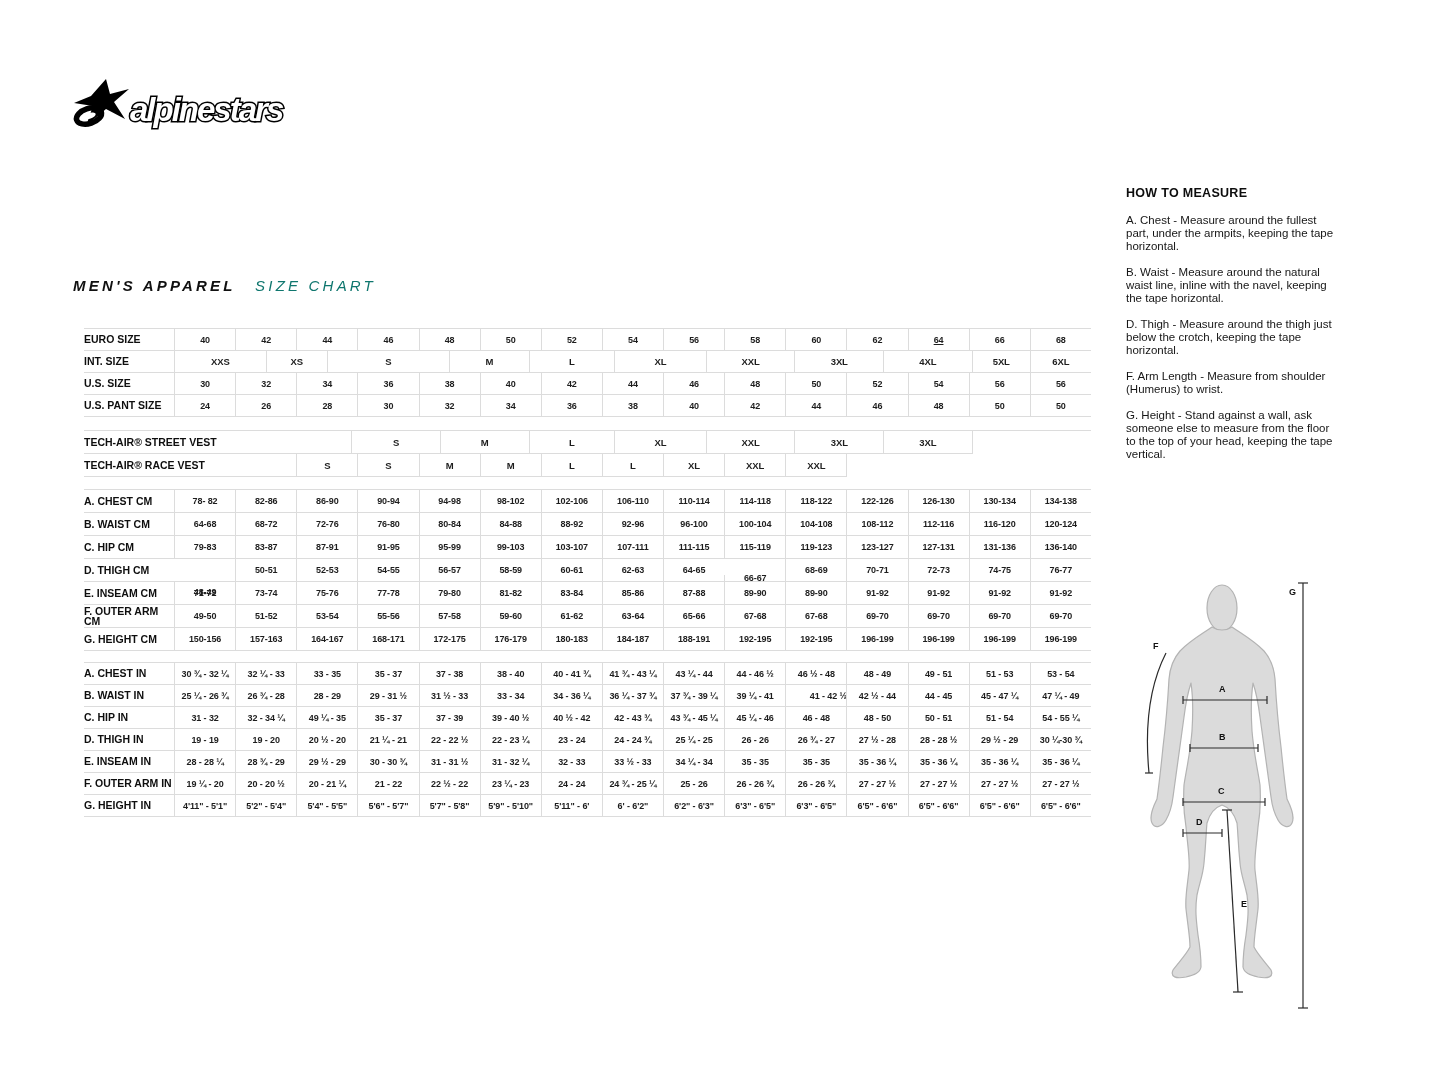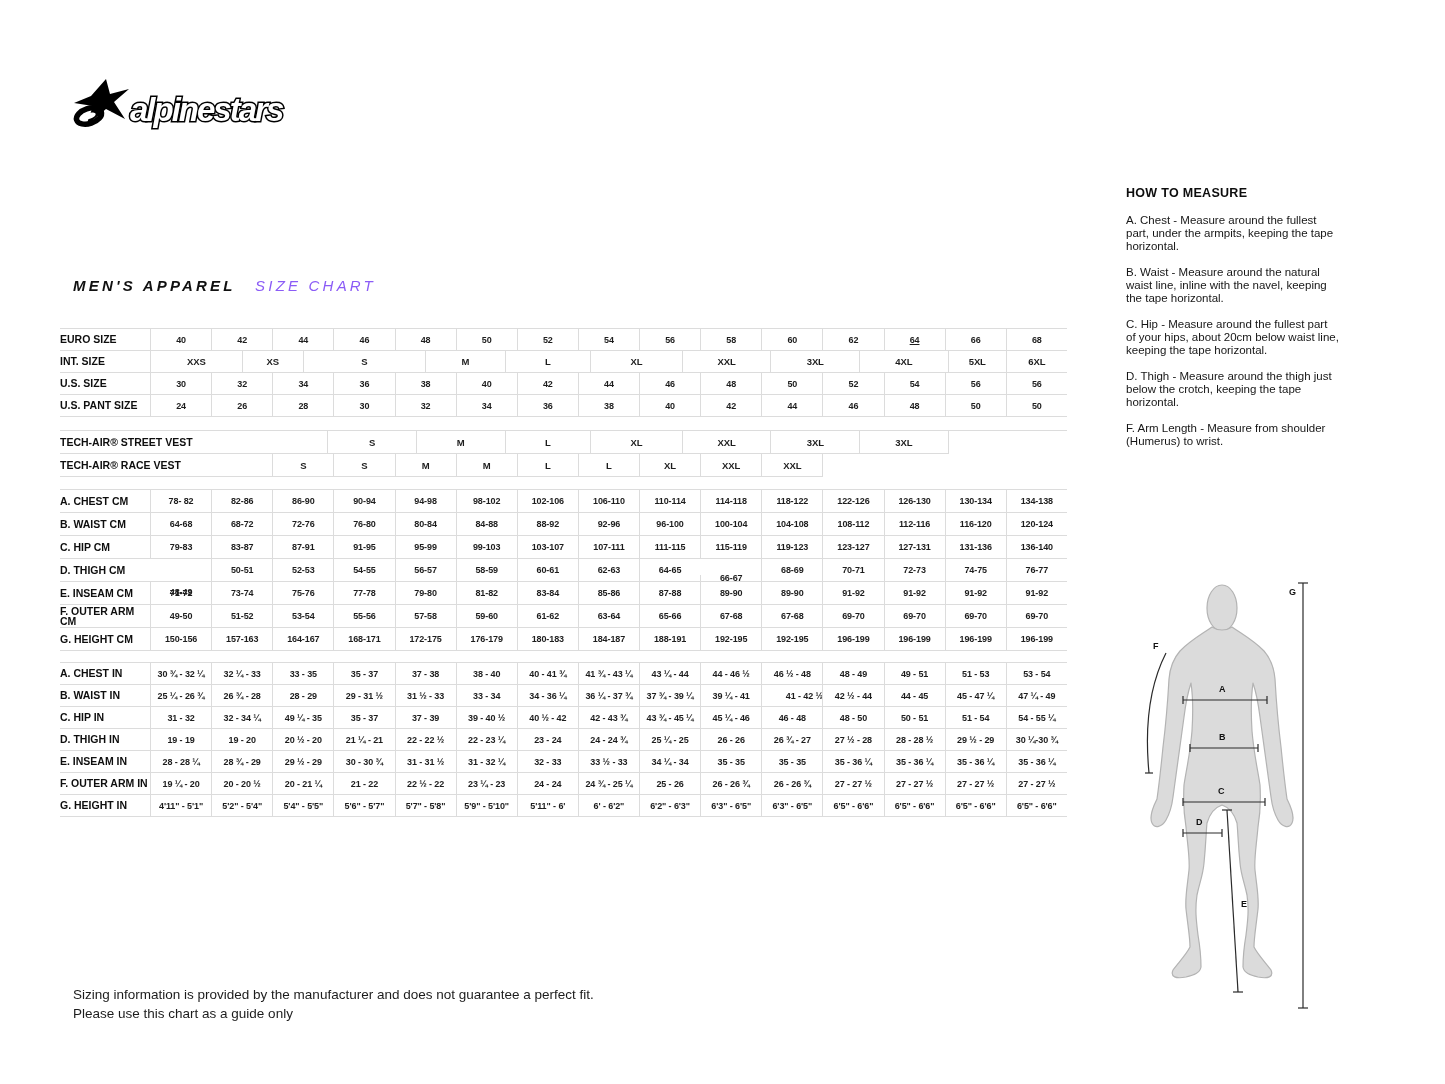--- a/index.html
+++ b/index.html
@@ -3,23 +3,23 @@
 <meta charset="utf-8">
 <style>
   html,body{margin:0;padding:0;background:#fff;}
   .page{position:relative;width:1445px;height:1084px;background:#ffffff;overflow:hidden;
         font-family:"Liberation Sans",sans-serif;color:#111;}
   
   .logo{position:absolute;left:72px;top:78px;}
   
   .title{position:absolute;left:73px;top:277px;font-style:italic;font-size:15px;letter-spacing:3.2px;white-space:nowrap;}
   .t-main{font-weight:800;color:#111;}
-  .t-sub{font-weight:400;color:#8b5cf6;margin-left:12px;}
+  .t-sub{font-weight:400;color:#0f766e;margin-left:12px;}
   
-  .table{position:absolute;left:60px;top:328px;width:1007px;}
+  .table{position:absolute;left:84px;top:328px;width:1007px;}
   .tgroup{border-top:1px solid #dcdcdc;}
   #g-vests{margin-top:13px;}
   #g-cm{margin-top:12px;}
   #g-in{margin-top:11px;}
   .row{display:flex;align-items:stretch;height:22px;box-sizing:border-box;border-bottom:1px solid #dcdcdc;}
   .h23{height:23px;}
   .row.partial{border-bottom:none;}
   .rlabel{width:90px;flex:none;display:flex;align-items:center;
           font-weight:bold;font-size:10.5px;line-height:10.5px;letter-spacing:0;color:#0e0e0e;}
   .partial .rlabel{white-space:nowrap;overflow:visible;border-bottom:1px solid #dcdcdc;z-index:2;}
@@ -454,23 +454,23 @@
             <div class="cell" style="width: 6.66667%;">6'5" - 6'6"</div>
           </div>
         </div>
       </div>
   </div>
 
   <div class="panel">
     <h3>HOW TO MEASURE</h3>
     <p>A. Chest - Measure around the fullest part, under the armpits, keeping the tape horizontal.</p>
     <p>B. Waist - Measure around the natural waist line, inline with the navel, keeping the tape horizontal.</p>
-    <p>C. Hip - Measure around the fullest part of your hips, about 20cm below waist line, keeping the tape horizontal.</p>
     <p>D. Thigh - Measure around the thigh just below the crotch, keeping the tape horizontal.</p>
     <p>F. Arm Length - Measure from shoulder (Humerus) to wrist.</p>
+    <p>G. Height - Stand against a wall, ask someone else to measure from the floor to the top of your head, keeping the tape vertical.</p>
   </div>
 
   <div class="fig">
     <svg width="180" height="440" viewBox="0 0 180 440">
 
       <g fill="#dbdbdb" stroke="#b3b3b3" stroke-width="1.2" stroke-linejoin="round">
         <ellipse cx="82" cy="33" rx="15" ry="23"></ellipse>
         <path d="
           M72,52
           C64,58 52,64 40,76 C33,84 30,92 29,104
@@ -541,18 +541,14 @@
         <text x="79" y="165">B</text>
         <text x="78" y="219">C</text>
         <text x="56" y="250">D</text>
         <text x="101" y="332">E</text>
         <text x="13" y="74">F</text>
         <text x="149" y="20">G</text>
       </g>
     </svg>
   </div>
 
-  <div class="disclaimer">
-    <div>Sizing information is provided by the manufacturer and does not guarantee a perfect fit.</div>
-    <div>Please use this chart as a guide only</div>
-  </div>
 
 </div>
 
 </body></html>

